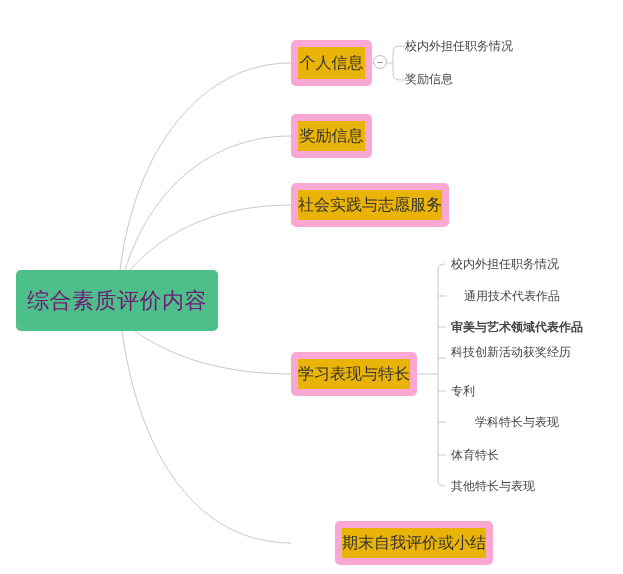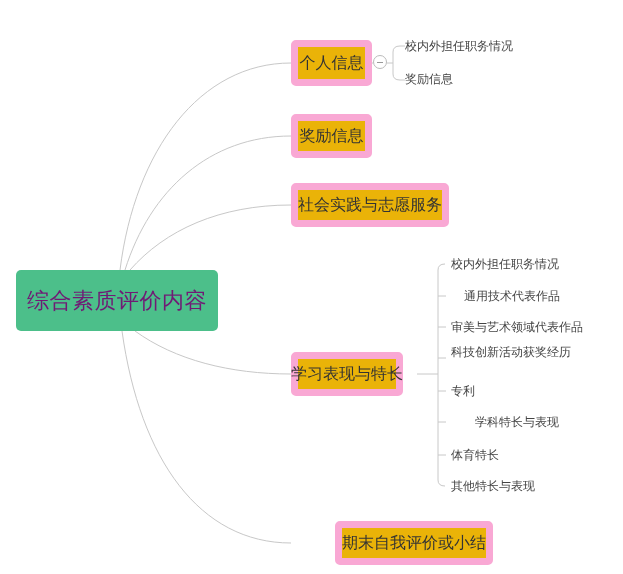--- a/index.html
+++ b/index.html
@@ -61,26 +61,26 @@
 <div class="leaf" style="left:405px;top:71px;">奖励信息</div>
 
 <div class="node" style="left:291px;top:114px;width:81px;">
   <span>奖励信息</span>
 </div>
 
 <div class="node" style="left:291px;top:183px;width:158px;">
   <span>社会实践与志愿服务</span>
 </div>
 
-<div class="node" style="left:291px;top:352px;width:112px;">
+<div class="node" style="left:291px;top:352px;width:126px;">
   <span>学习表现与特长</span>
 </div>
 <div class="leaf" style="left:451px;top:256px;">校内外担任职务情况</div>
 <div class="leaf" style="left:440px;top:288px;margin-left:24px;">通用技术代表作品</div>
-<div class="leaf" style="left:451px;top:319px;">审美与艺术领域代表作品</div>
+<div class="leaf" style="left:451px;top:319px;font-weight:bold;">审美与艺术领域代表作品</div>
 <div class="leaf" style="left:451px;top:344px;">科技创新活动获奖经历</div>
 <div class="leaf" style="left:451px;top:383px;">专利</div>
 <div class="leaf" style="left:451px;top:414px;margin-left:24px;">学科特长与表现</div>
 <div class="leaf" style="left:451px;top:447px;">体育特长</div>
 <div class="leaf" style="left:451px;top:478px;text-align:center;">其他特长与表现</div>
 
 <div class="node" style="left:291px;top:521px;width:158px;margin-left:44px;">
   <span>期末自我评价或小结</span>
 </div>
 

